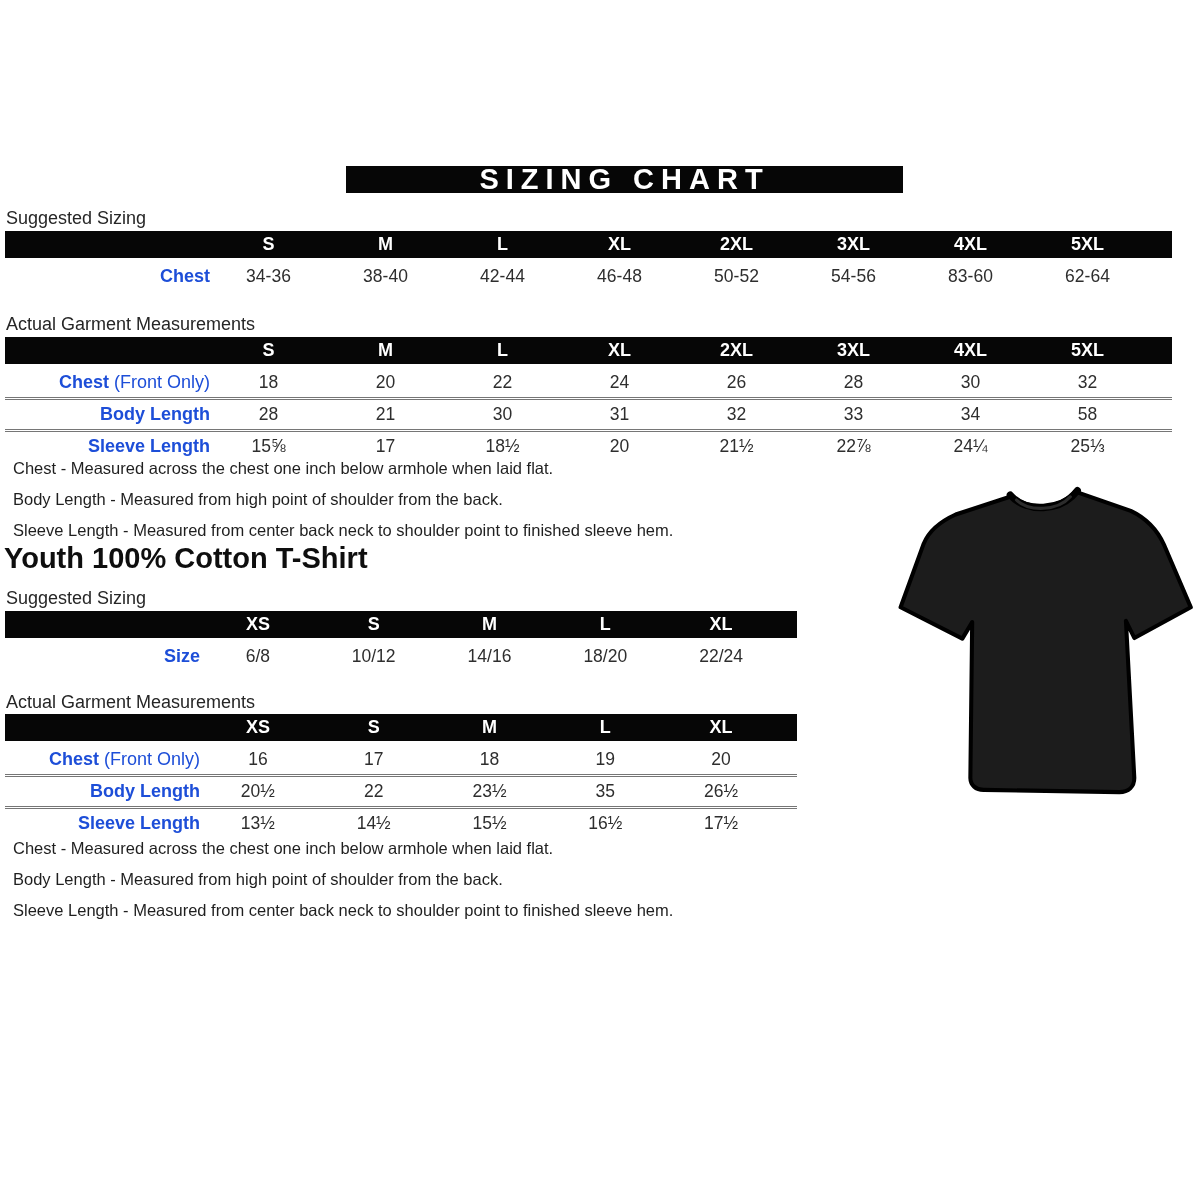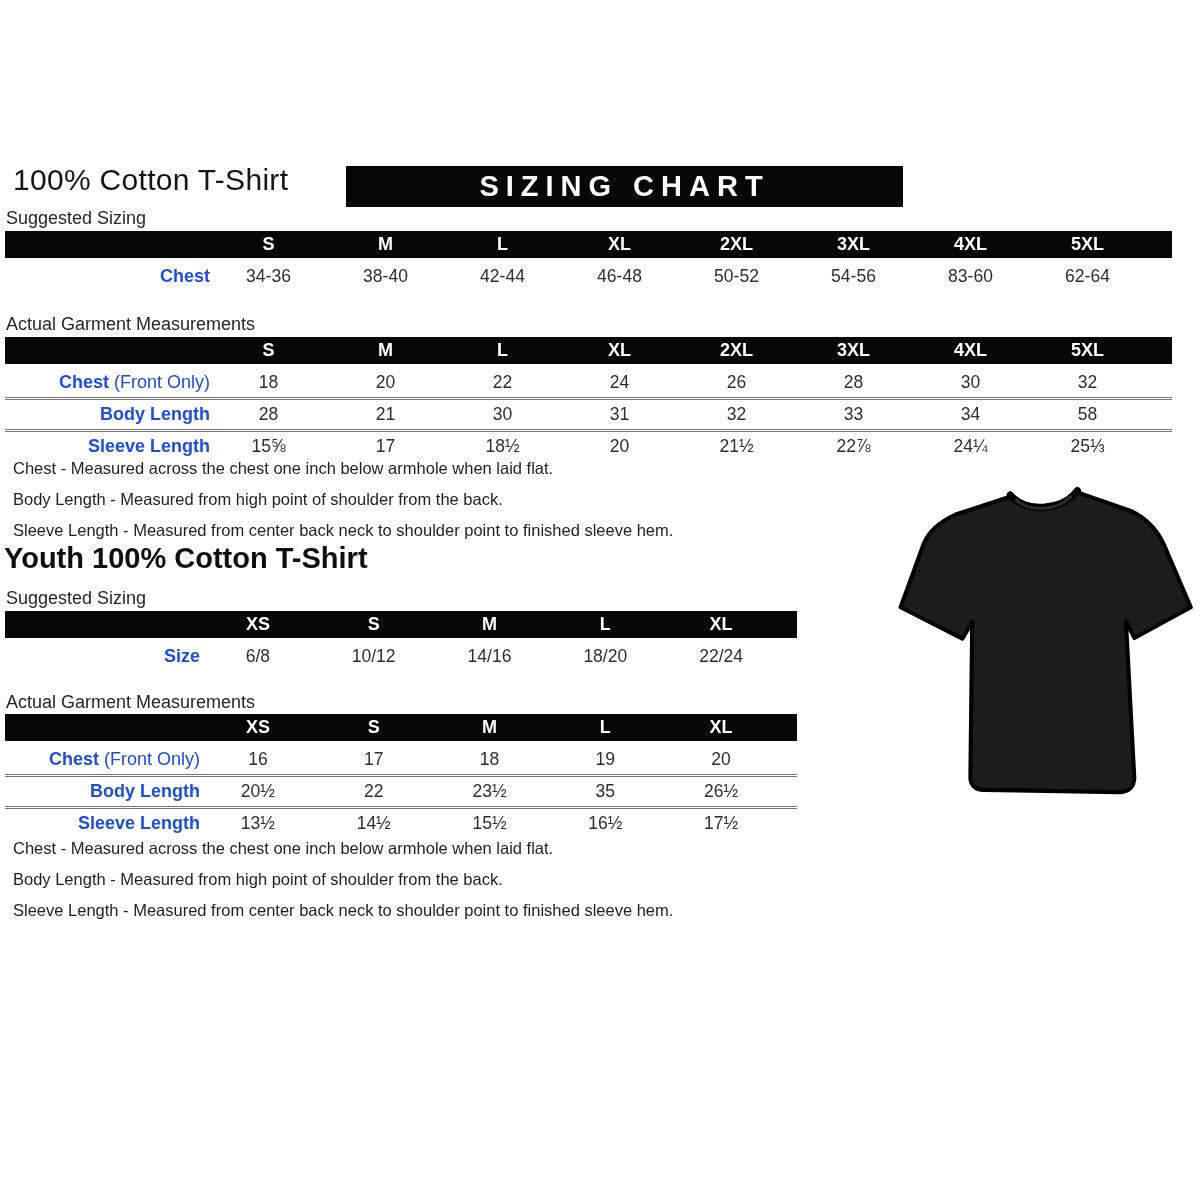--- a/index.html
+++ b/index.html
@@ -3,21 +3,21 @@
 <meta charset="utf-8">
 <style>
   html,body{margin:0;padding:0;background:#fff;}
   .page{
     position:relative;width:1200px;height:1200px;overflow:hidden;background:#fff;
     font-family:"Liberation Sans",sans-serif;color:#1a1a1a;
   }
   .abs{position:absolute;}
   .main-title{left:13px;top:163px;font-size:30px;font-weight:400;color:#151515;letter-spacing:0.3px;}
   .banner{
-    left:346px;top:166px;width:557px;height:41px;background:#060606;color:#fff;
+    left:346px;top:166px;width:557px;height:27px;background:#060606;color:#fff;
     display:flex;align-items:center;justify-content:center;
     font-size:29px;font-weight:700;letter-spacing:7px;
   }
   .section-label{font-size:18px;color:#262626;}
   .youth-title{left:4px;top:542px;font-size:29px;font-weight:700;color:#0e0e0e;}
   table{border-collapse:collapse;table-layout:fixed;}
   thead th{
     background:#060606;color:#fff;font-weight:700;font-size:18px;
     height:27px;padding:0;text-align:center;border:none;
   }
@@ -30,21 +30,20 @@
   table.bordered tbody tr + tr td{border-top:3px double #767676;}
   .notes{font-size:16.5px;color:#1f1f1f;}
   .notes .note-line{height:31px;line-height:31px;white-space:nowrap;}
   .tshirt-wrap{left:893px;top:477px;width:306px;height:338px;transform:rotate(-1.2deg);}
 </style>
 </head>
 <body>
 
 <div class="page">
 
-  <div class="abs main-title">100% Cotton T-Shirt</div>
 
   <div class="abs banner">
     <span>SIZING CHART</span>
   </div>
 
   <div class="abs section-label" style="left:6px;top:208px;">Suggested Sizing</div>
 
   <table class="abs" style="left:5px;top:231px;width:1167px;">
       <colgroup>
         <col style="width: 205px;">

